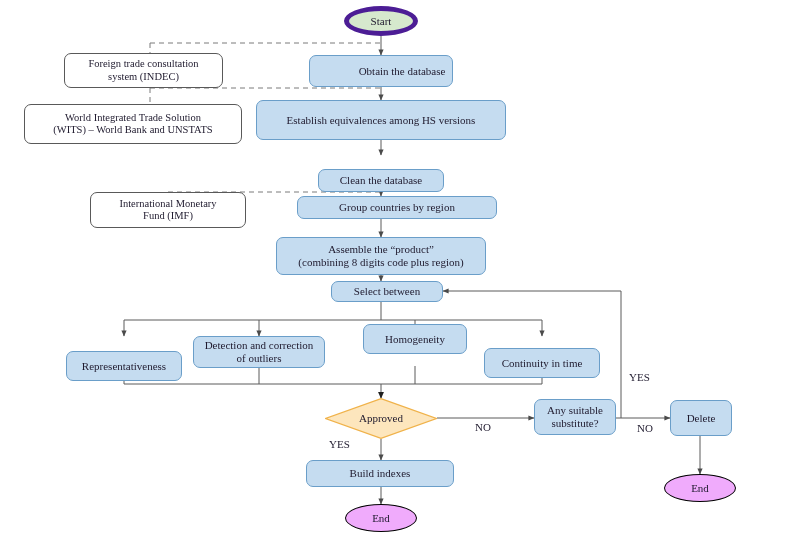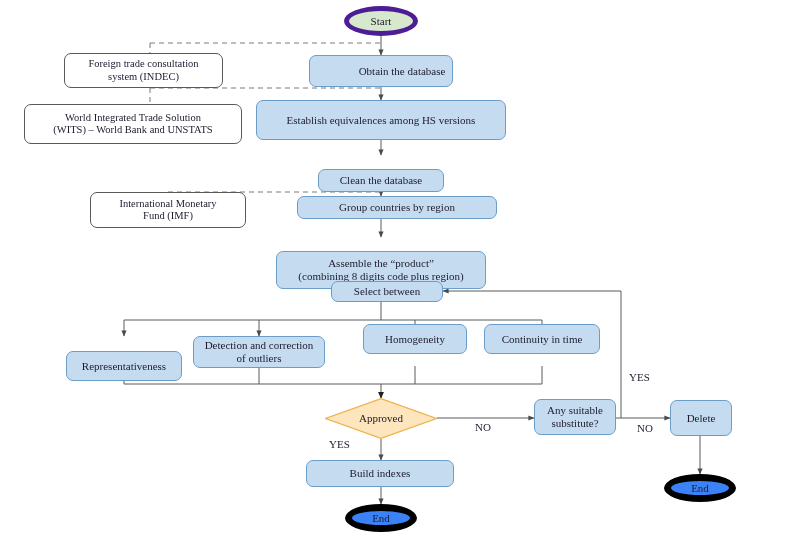--- a/index.html
+++ b/index.html
@@ -53,22 +53,22 @@
   }
   .terminator {
     font-size: 11px;
     border-radius: 50%;
   }
   .term-start {
     background: #d6e9cd;
     border: 5px solid #4c1d95;
   }
   .term-end {
-    background: #3b82f6;
-    border: 7px solid #000000;
+    background: #f0abfc;
+    border: 1px solid #000000;
   }
   .decision {
     font-size: 11px;
     background: transparent;
     border: none;
   }
   .decision .dia-shape {
     position: absolute;
     left: 0; top: 0;
     width: 100%; height: 100%;
@@ -171,21 +171,21 @@
   </div>
 
   <div class="node proc" style="left:318px; top:155px; width:126px; height:23px;margin-top:14px;">
     <span>Clean the database</span>
   </div>
 
   <div class="node proc" style="left:281px; top:196px; width:200px; height:23px;margin-left:16px;">
     <span>Group countries by region</span>
   </div>
 
-  <div class="node proc" style="left:276px; top:251px; width:210px; height:38px; flex-direction:column;">
+  <div class="node proc" style="left:276px; top:237px; width:210px; height:38px; flex-direction:column;">
     <span>Assemble the “product”</span>
     <span>(combining 8 digits code plus region)</span>
   </div>
 
   <div class="node proc" style="left:331px; top:281px; width:112px; height:21px;">
     <span>Select between</span>
   </div>
 
   <div class="node proc" style="left:66px; top:351px; width:116px; height:30px;">
     <span>Representativeness</span>
@@ -193,21 +193,21 @@
 
   <div class="node proc" style="left:193px; top:336px; width:132px; height:32px; flex-direction:column;">
     <span>Detection and correction</span>
     <span>of outliers</span>
   </div>
 
   <div class="node proc" style="left:363px; top:324px; width:104px; height:30px;">
     <span>Homogeneity</span>
   </div>
 
-  <div class="node proc" style="left:484px; top:324px; width:116px; height:30px;">
+  <div class="node proc" style="left:484px; top:348px; width:116px; height:30px;">
     <span>Continuity in time</span>
   </div>
 
   <div class="node decision" style="left:325px; top:398px; width:112px; height:41px;">
     <svg class="dia-shape" viewBox="0 0 112 41" preserveAspectRatio="none">
       <polygon points="56,0.6 111.4,20.5 56,40.4 0.6,20.5" fill="#fde6bd" stroke="#f0b24a" stroke-width="1.2"></polygon>
     </svg>
     <span class="dia-label">Approved</span>
   </div>
 

